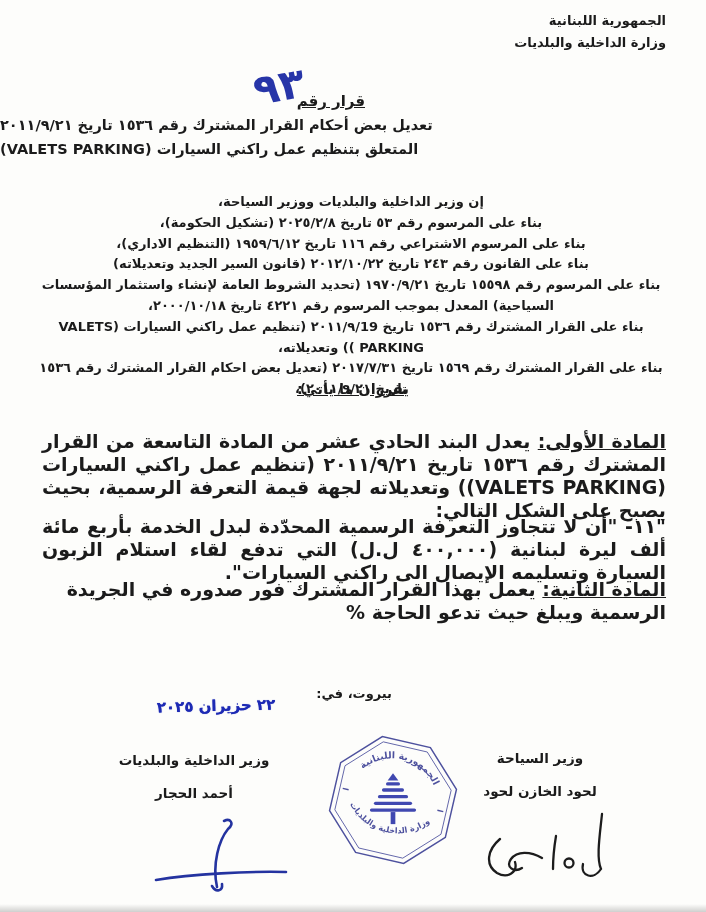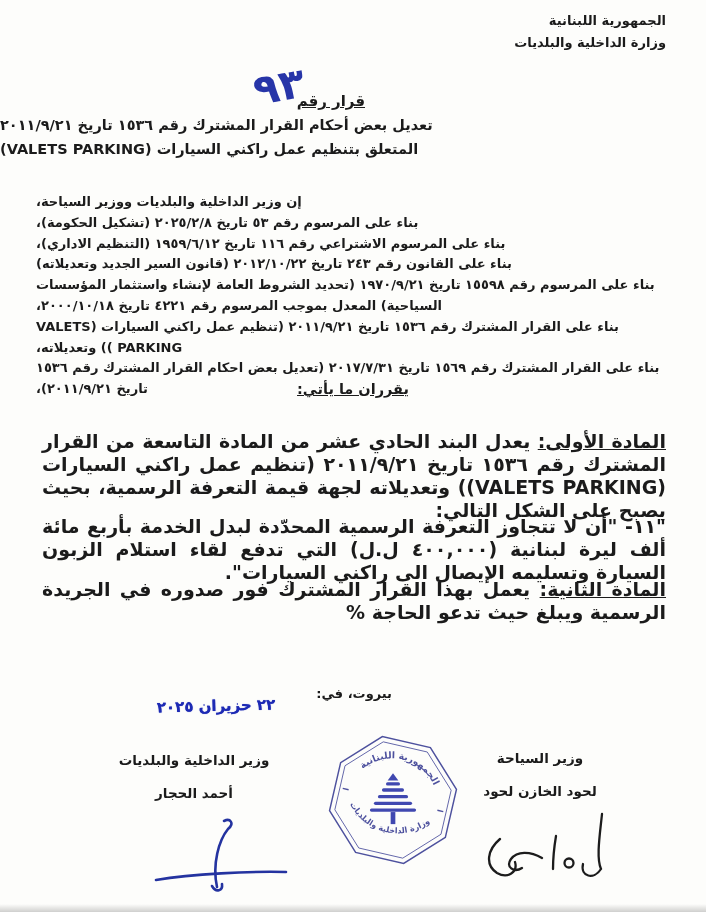--- a/index.html
+++ b/index.html
@@ -18,31 +18,31 @@
     text-decoration:underline;}
   .decision-number{position:absolute;top:62px;left:224px;width:110px;
     font-size:42px;font-weight:bold;color:#2735a8;letter-spacing:12px;
     transform:rotate(-10deg);text-align:center;direction:ltr;}
   .title-line{position:absolute;left:0;right:0;text-align:left;
     font-size:14.5px;font-weight:bold;}
   .title-line.l1{top:117px;}
   .title-line.l2{top:141px;}
   
   .preamble{position:absolute;top:192px;right:40px;left:36px;
-    font-size:13px;font-weight:bold;line-height:20.8px;text-align:left;}
+    font-size:13px;font-weight:bold;line-height:20.8px;text-align:center;}
   .preamble p{margin:0;}
   
   .decide-heading{position:absolute;top:381px;left:0;right:0;text-align:center;
     font-size:14.5px;font-weight:bold;text-decoration:underline;}
   
   .article{position:absolute;right:40px;left:42px;margin:0;
     font-size:19px;font-weight:bold;line-height:23px;text-align:justify;}
   .article.a1{top:430px;}
   .article.quote{top:515px;}
-  .article.a2{top:578px;}
+  .article.a2{top:578px;text-align:right;}
   .art-label{text-decoration:underline;}
   
   .beirut{position:absolute;top:686px;right:314px;font-size:13px;font-weight:bold;}
   .date-stamp{position:absolute;top:697px;left:136px;width:160px;text-align:center;
     font-size:15px;font-weight:bold;color:#1d2ab4;letter-spacing:1px;
     transform:rotate(-1.5deg);text-shadow:0 0 .7px #1d2ab4;}
   
   .sig-block{position:absolute;text-align:center;font-size:13.5px;font-weight:bold;}
   .sig-block .sig-title{margin:0 0 17px 0;}
   .sig-block .sig-name{margin:0;}
@@ -68,21 +68,21 @@
 
   <div class="title-line l1">تعديل بعض أحكام القرار المشترك رقم ١٥٣٦ تاريخ ٢٠١١/٩/٢١</div>
   <div class="title-line l2">المتعلق بتنظيم عمل راكني السيارات (VALETS PARKING)</div>
 
   <section class="preamble">
     <p>إن وزير الداخلية والبلديات ووزير السياحة،</p>
     <p>بناء على المرسوم رقم ٥٣ تاريخ ٢٠٢٥/٢/٨ (تشكيل الحكومة)،</p>
     <p>بناء على المرسوم الاشتراعي رقم ١١٦ تاريخ ١٩٥٩/٦/١٢ (التنظيم الاداري)،</p>
     <p>بناء على القانون رقم ٢٤٣ تاريخ ٢٠١٢/١٠/٢٢ (قانون السير الجديد وتعديلاته)</p>
     <p>بناء على المرسوم رقم ١٥٥٩٨ تاريخ ١٩٧٠/٩/٢١ (تحديد الشروط العامة لإنشاء واستثمار المؤسسات السياحية) المعدل بموجب المرسوم رقم ٤٢٢١ تاريخ ٢٠٠٠/١٠/١٨،</p>
-    <p>بناء على القرار المشترك رقم ١٥٣٦ تاريخ ٢٠١١/٩/٢١ (تنظيم عمل راكني السيارات (VALETS PARKING )) وتعديلاته،</p>
+    <p>بناء على القرار المشترك رقم ١٥٣٦ تاريخ ٢٠١١/٩/19 (تنظيم عمل راكني السيارات (VALETS PARKING )) وتعديلاته،</p>
     <p>بناء على القرار المشترك رقم ١٥٦٩ تاريخ ٢٠١٧/٧/٣١ (تعديل بعض احكام القرار المشترك رقم ١٥٣٦ تاريخ ٢٠١١/٩/٢١)،</p>
   </section>
 
   <div class="decide-heading">يقرران ما يأتي:</div>
 
   <p class="article a1">
     <span class="art-label">المادة الأولى:</span>
     <span>يعدل البند الحادي عشر من المادة التاسعة من القرار المشترك رقم ١٥٣٦ تاريخ ٢٠١١/٩/٢١ (تنظيم عمل راكني السيارات (VALETS PARKING)) وتعديلاته لجهة قيمة التعرفة الرسمية، بحيث يصبح على الشكل التالي:</span>
   </p>
 

